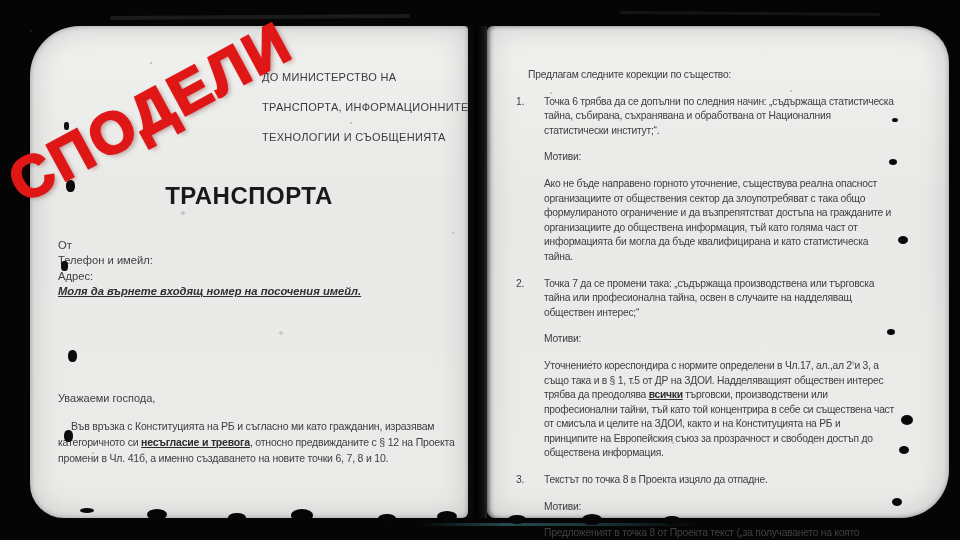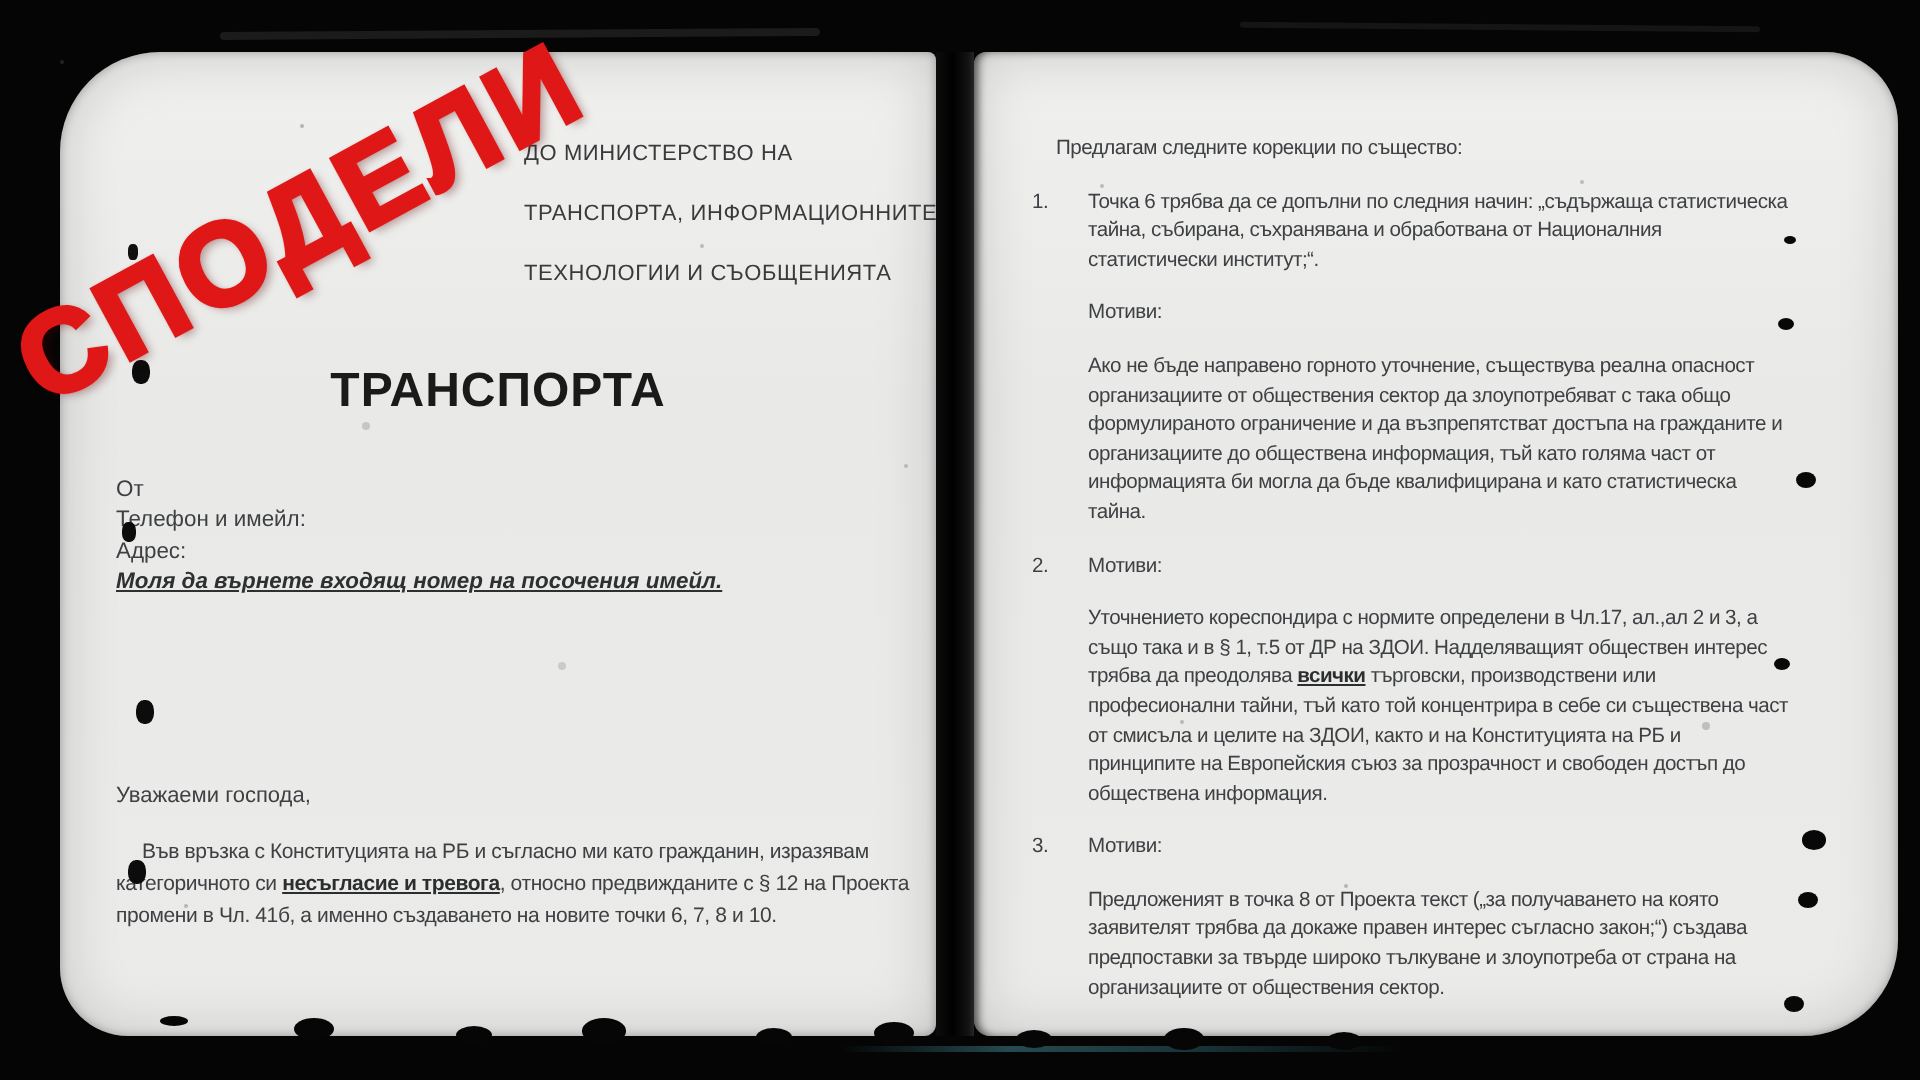--- a/index.html
+++ b/index.html
@@ -122,28 +122,30 @@
         <div class="item-body">
           <p>Точка 6 трябва да се допълни по следния начин: „съдържаща статистическа тайна, събирана, съхранявана и обработвана от Националния статистически институт;“.</p>
           <p>Мотиви:</p>
           <p>Ако не бъде направено горното уточнение, съществува реална опасност организациите от обществения сектор да злоупотребяват с така общо формулираното ограничение и да възпрепятстват достъпа на гражданите и организациите до обществена информация, тъй като голяма част от информацията би могла да бъде квалифицирана и като статистическа тайна.</p>
         </div>
       </div>
 
       <div class="item">
         <span class="num">2.</span>
         <div class="item-body">
+          <p>Точка 7 да се промени така: „съдържаща производствена или търговска тайна или професионална тайна, освен в случаите на надделяващ обществен интерес;“</p>
           <p>Мотиви:</p>
           <p><span>Уточнението кореспондира с нормите определени в Чл.17, ал.,ал 2 и 3, а също така и в § 1, т.5 от ДР на ЗДОИ. Надделяващият обществен интерес трябва да преодолява </span><span class="emph">всички</span><span> търговски, производствени или професионални тайни, тъй като той концентрира в себе си съществена част от смисъла и целите на ЗДОИ, както и на Конституцията на РБ и принципите на Европейския съюз за прозрачност и свободен достъп до обществена информация.</span></p>
         </div>
       </div>
 
       <div class="item">
         <span class="num">3.</span>
         <div class="item-body">
+          <p>Текстът по точка 8 в Проекта изцяло да отпадне.</p>
           <p>Мотиви:</p>
           <p>Предложеният в точка 8 от Проекта текст („за получаването на която заявителят трябва да докаже правен интерес съгласно закон;“) създава предпоставки за твърде широко тълкуване и злоупотреба от страна на организациите от обществения сектор.</p>
         </div>
       </div>
     </div>
   </div>
 
   <div class="grunge-bottom"></div>
   <div class="grunge-right"></div>
   <div class="grunge-topleft"></div>

